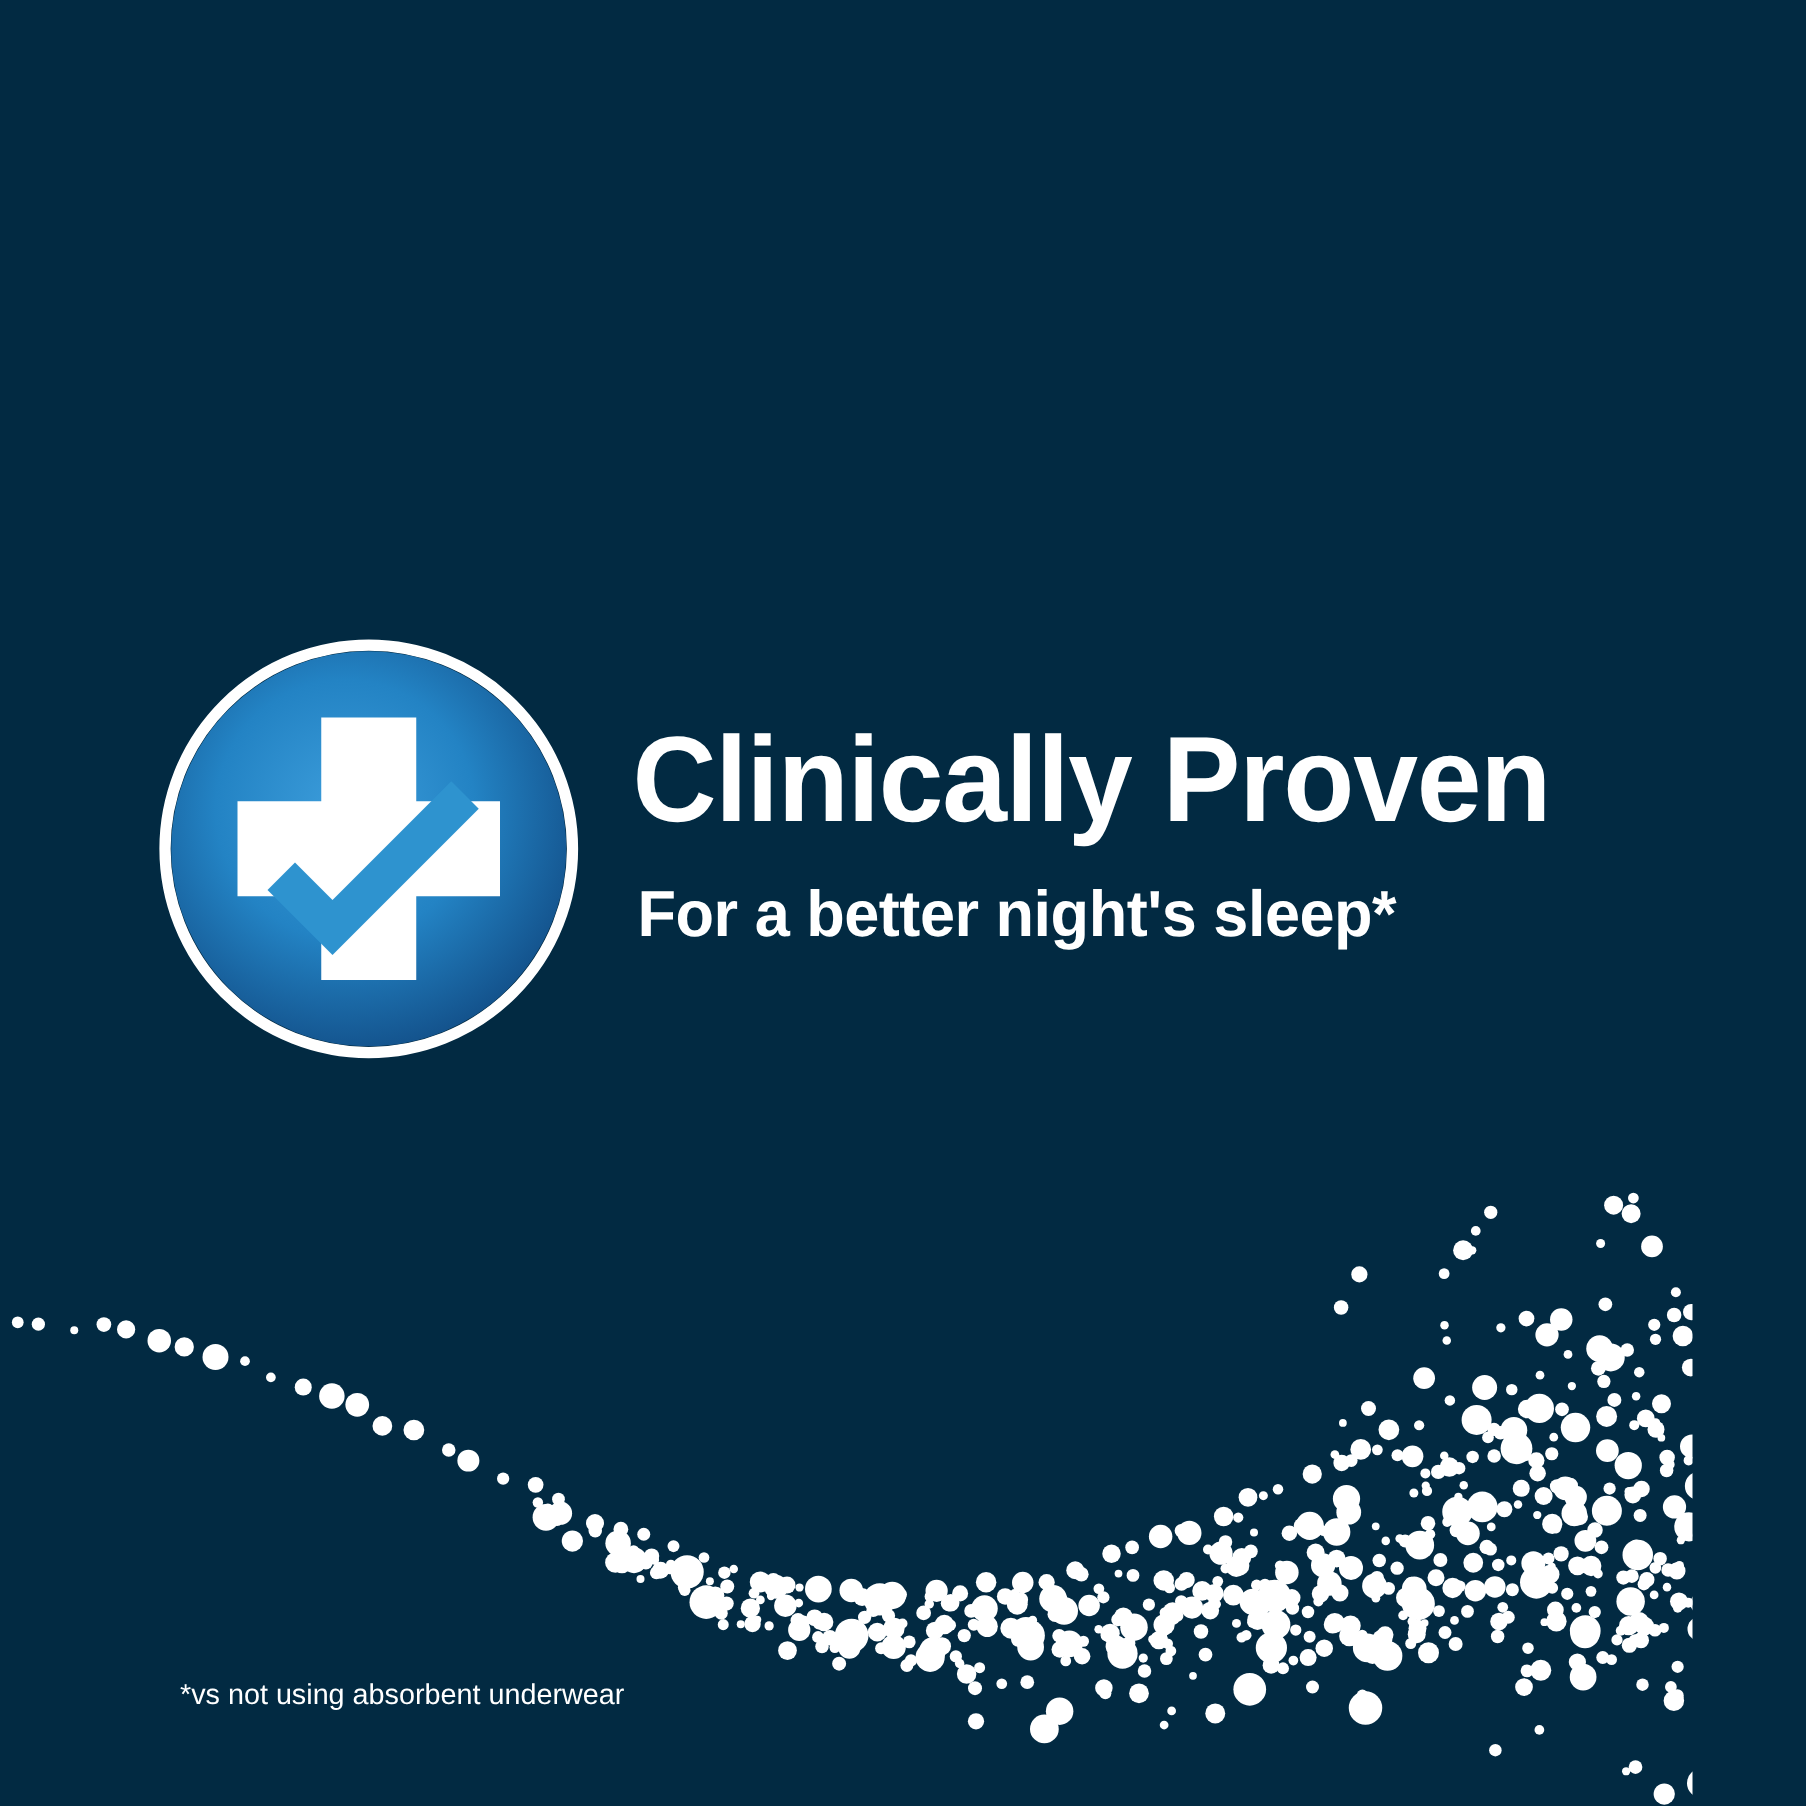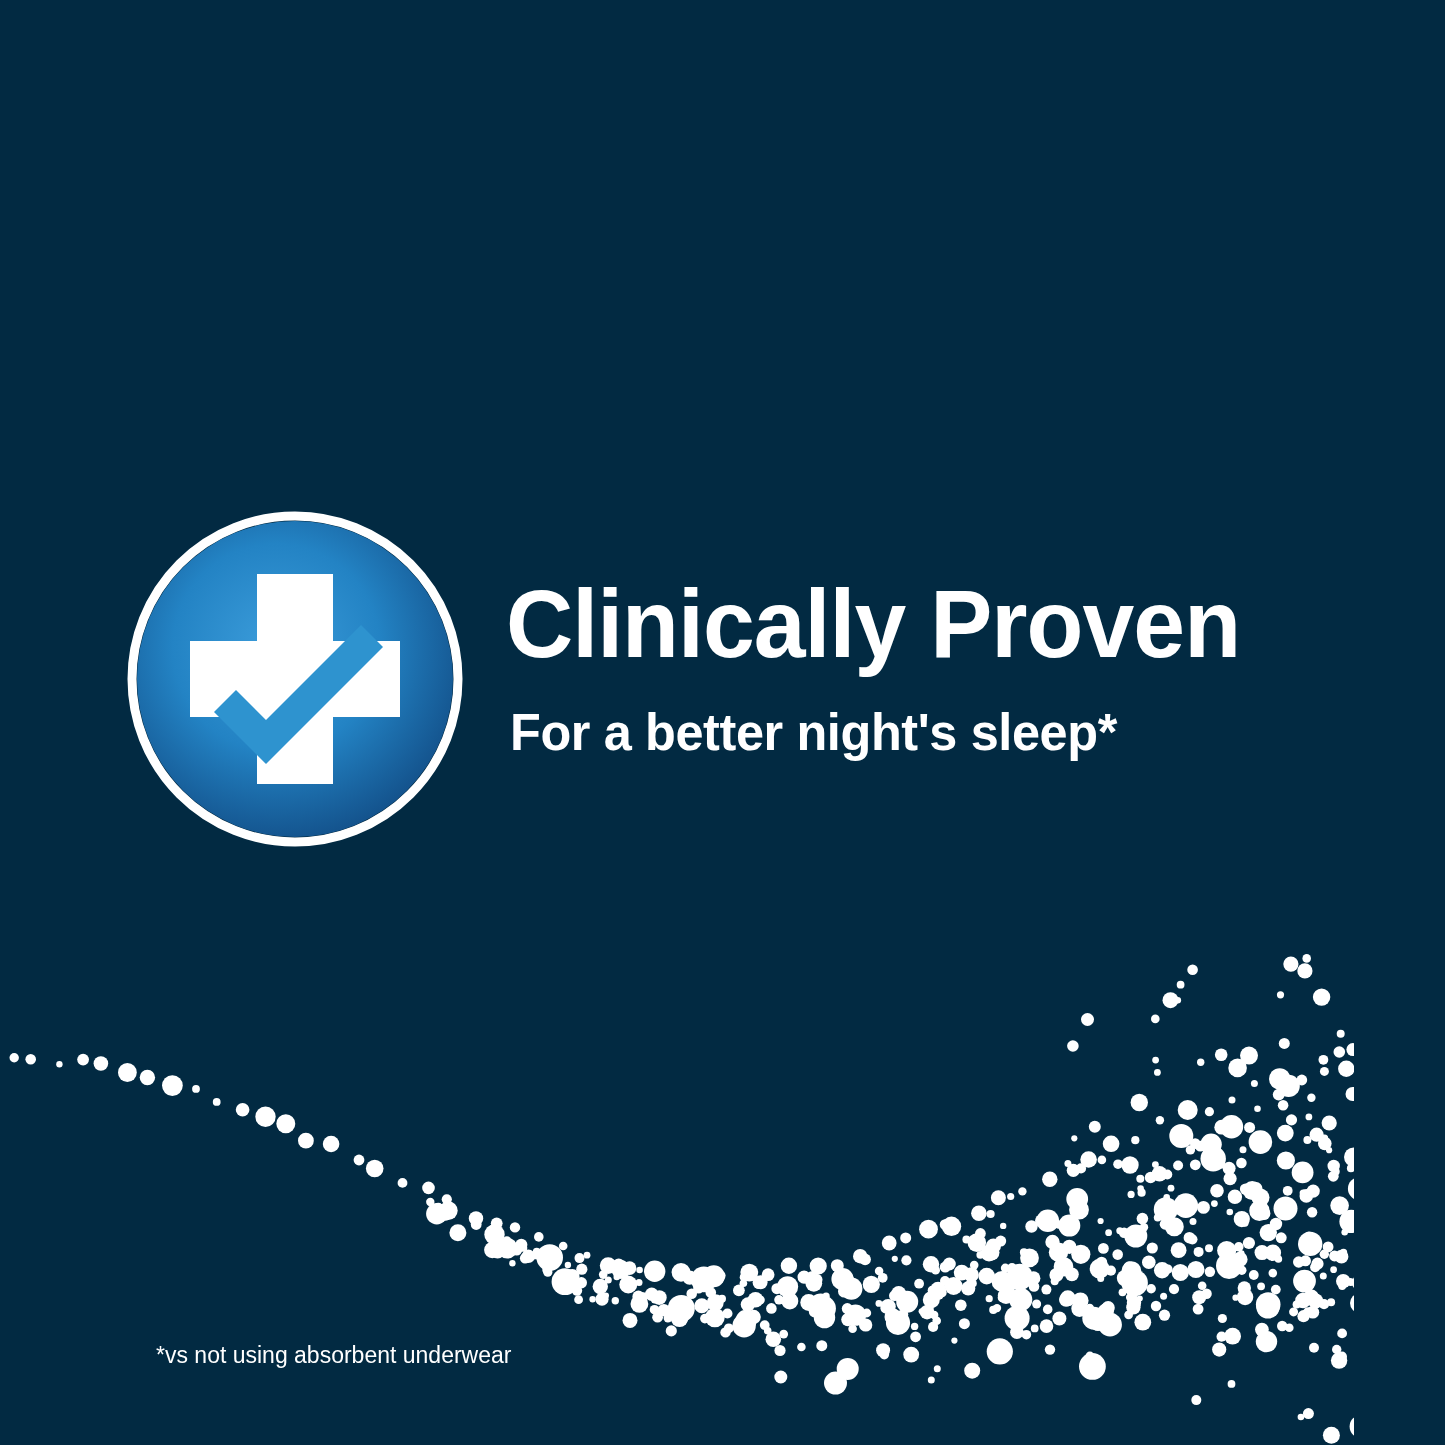--- a/index.html
+++ b/index.html
@@ -58,21 +58,21 @@
     font-weight: bold;
     color: #ffffff;
     letter-spacing: -0.4px;
     line-height: 1;
     white-space: nowrap;
     transform: scaleX(0.97);
     transform-origin: left top;
   }
   #footnote {
     position: absolute;
-    left: 156px;
+    left: 144px;
     top: 1344px;
     font-size: 23px;
     font-weight: normal;
     color: #ffffff;
     line-height: 1;
     white-space: nowrap;
   }
 </style>
 </head>
 <body>

